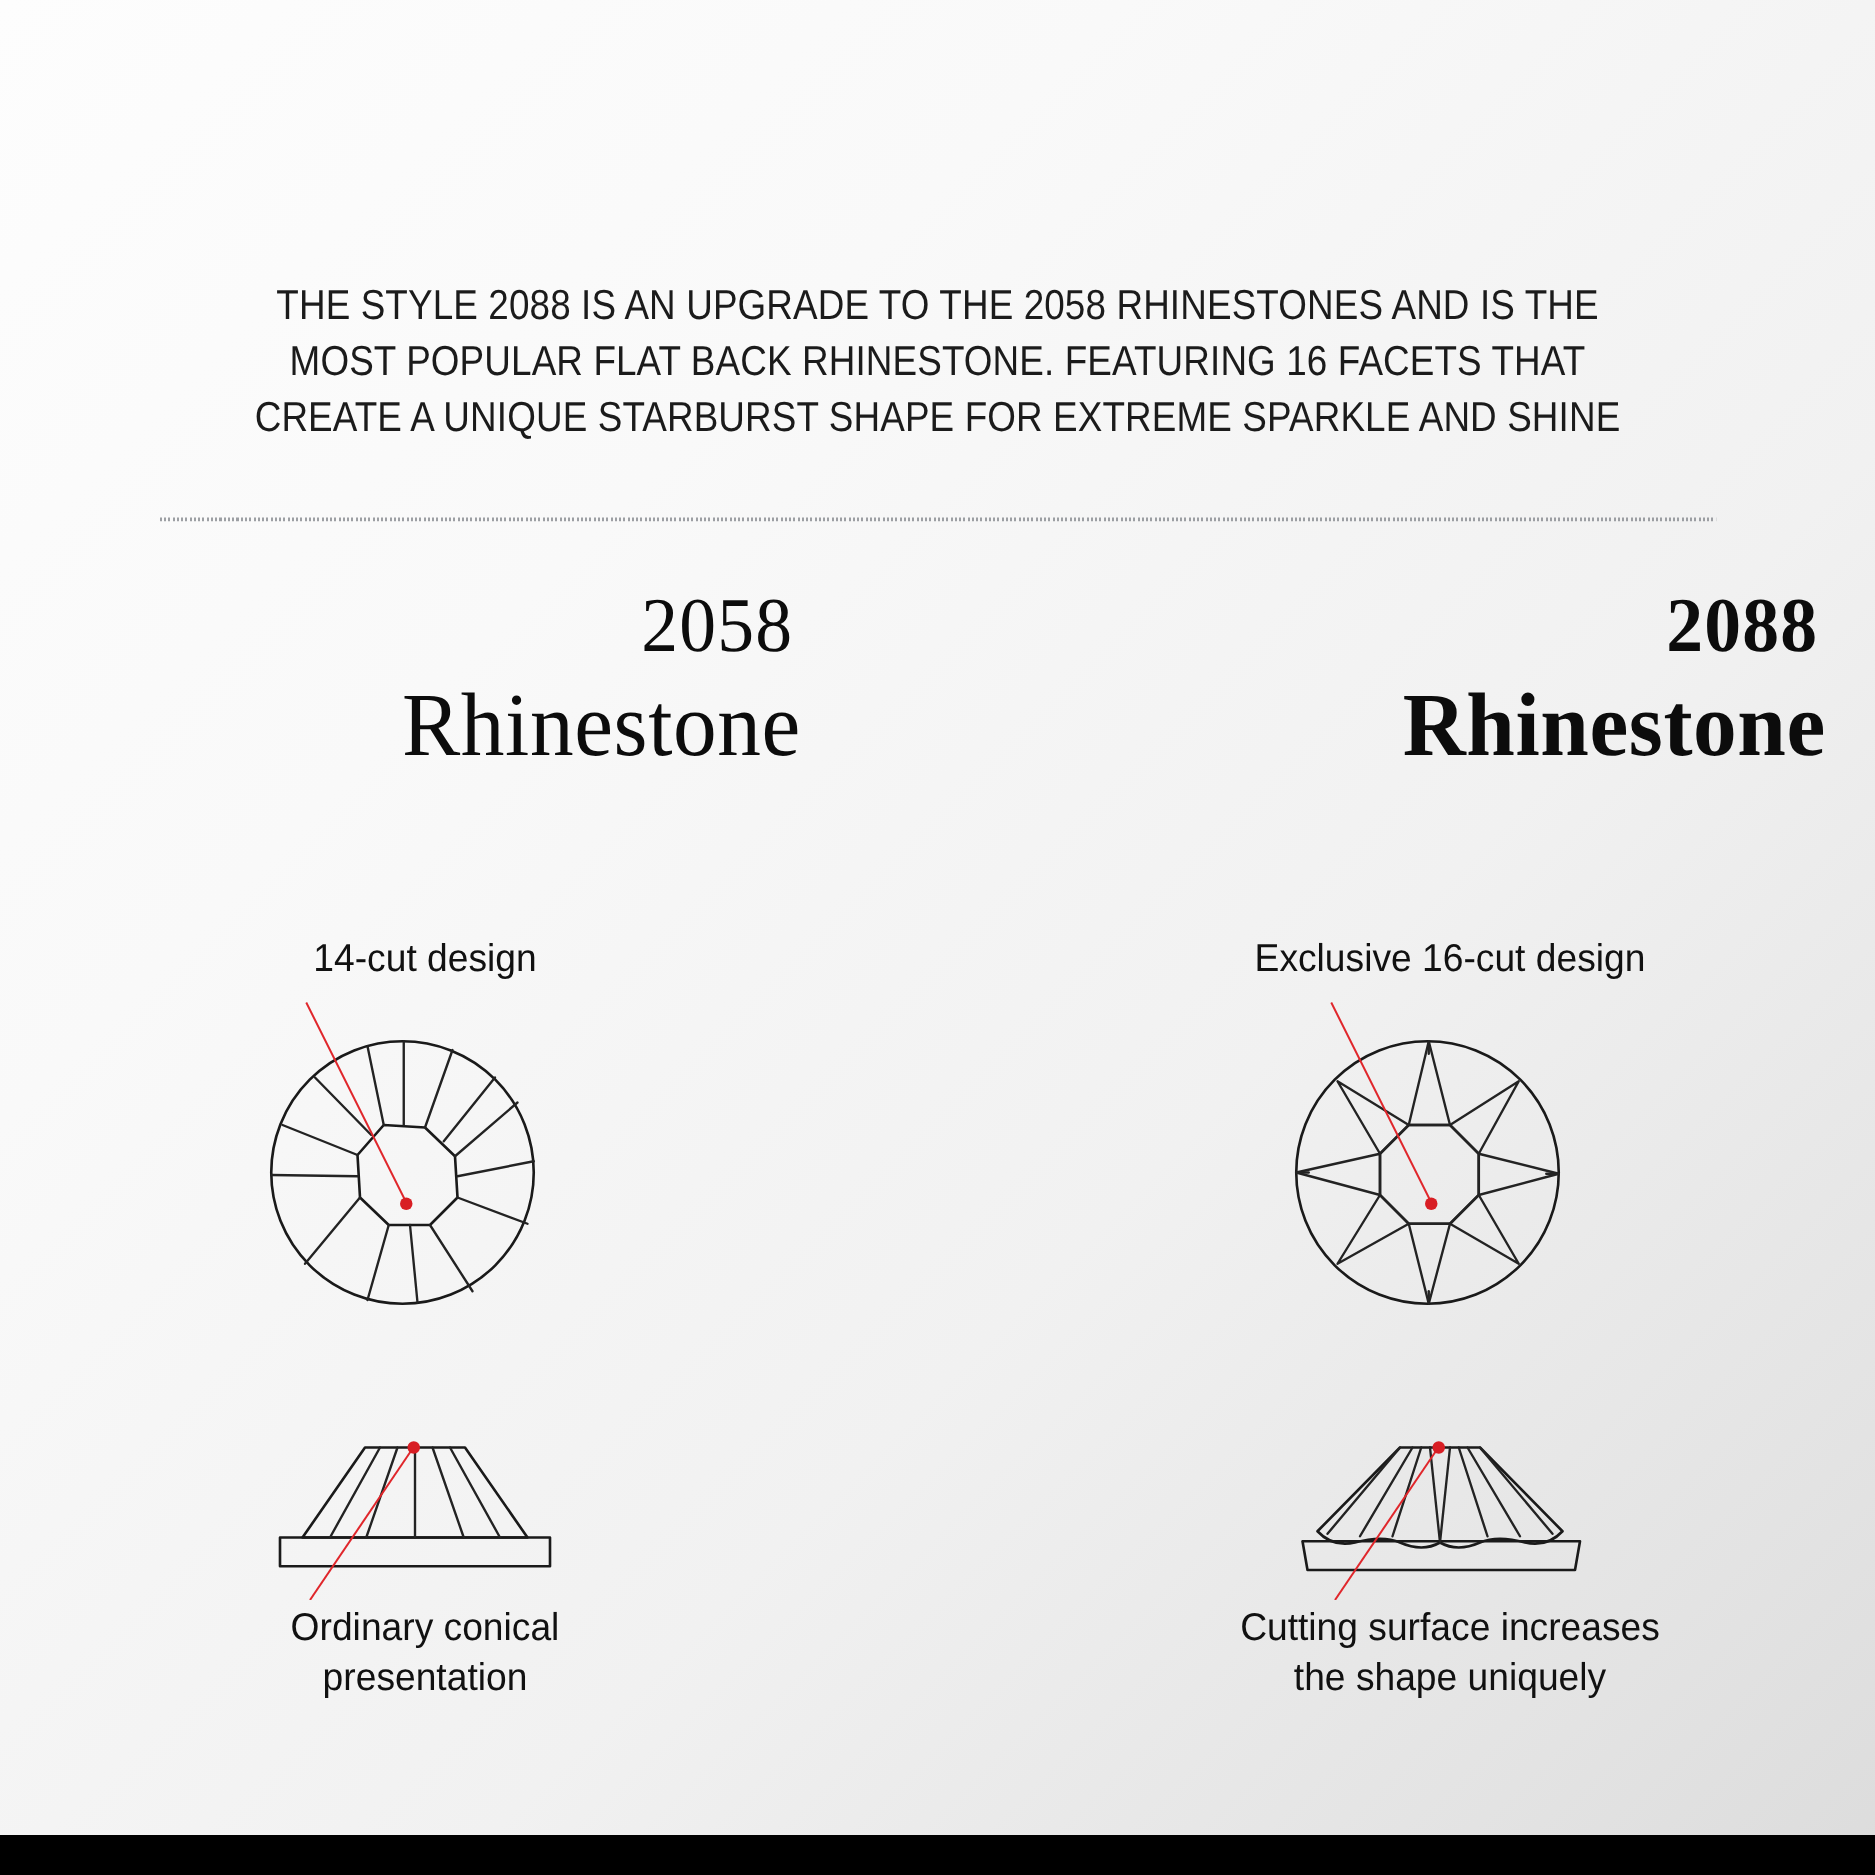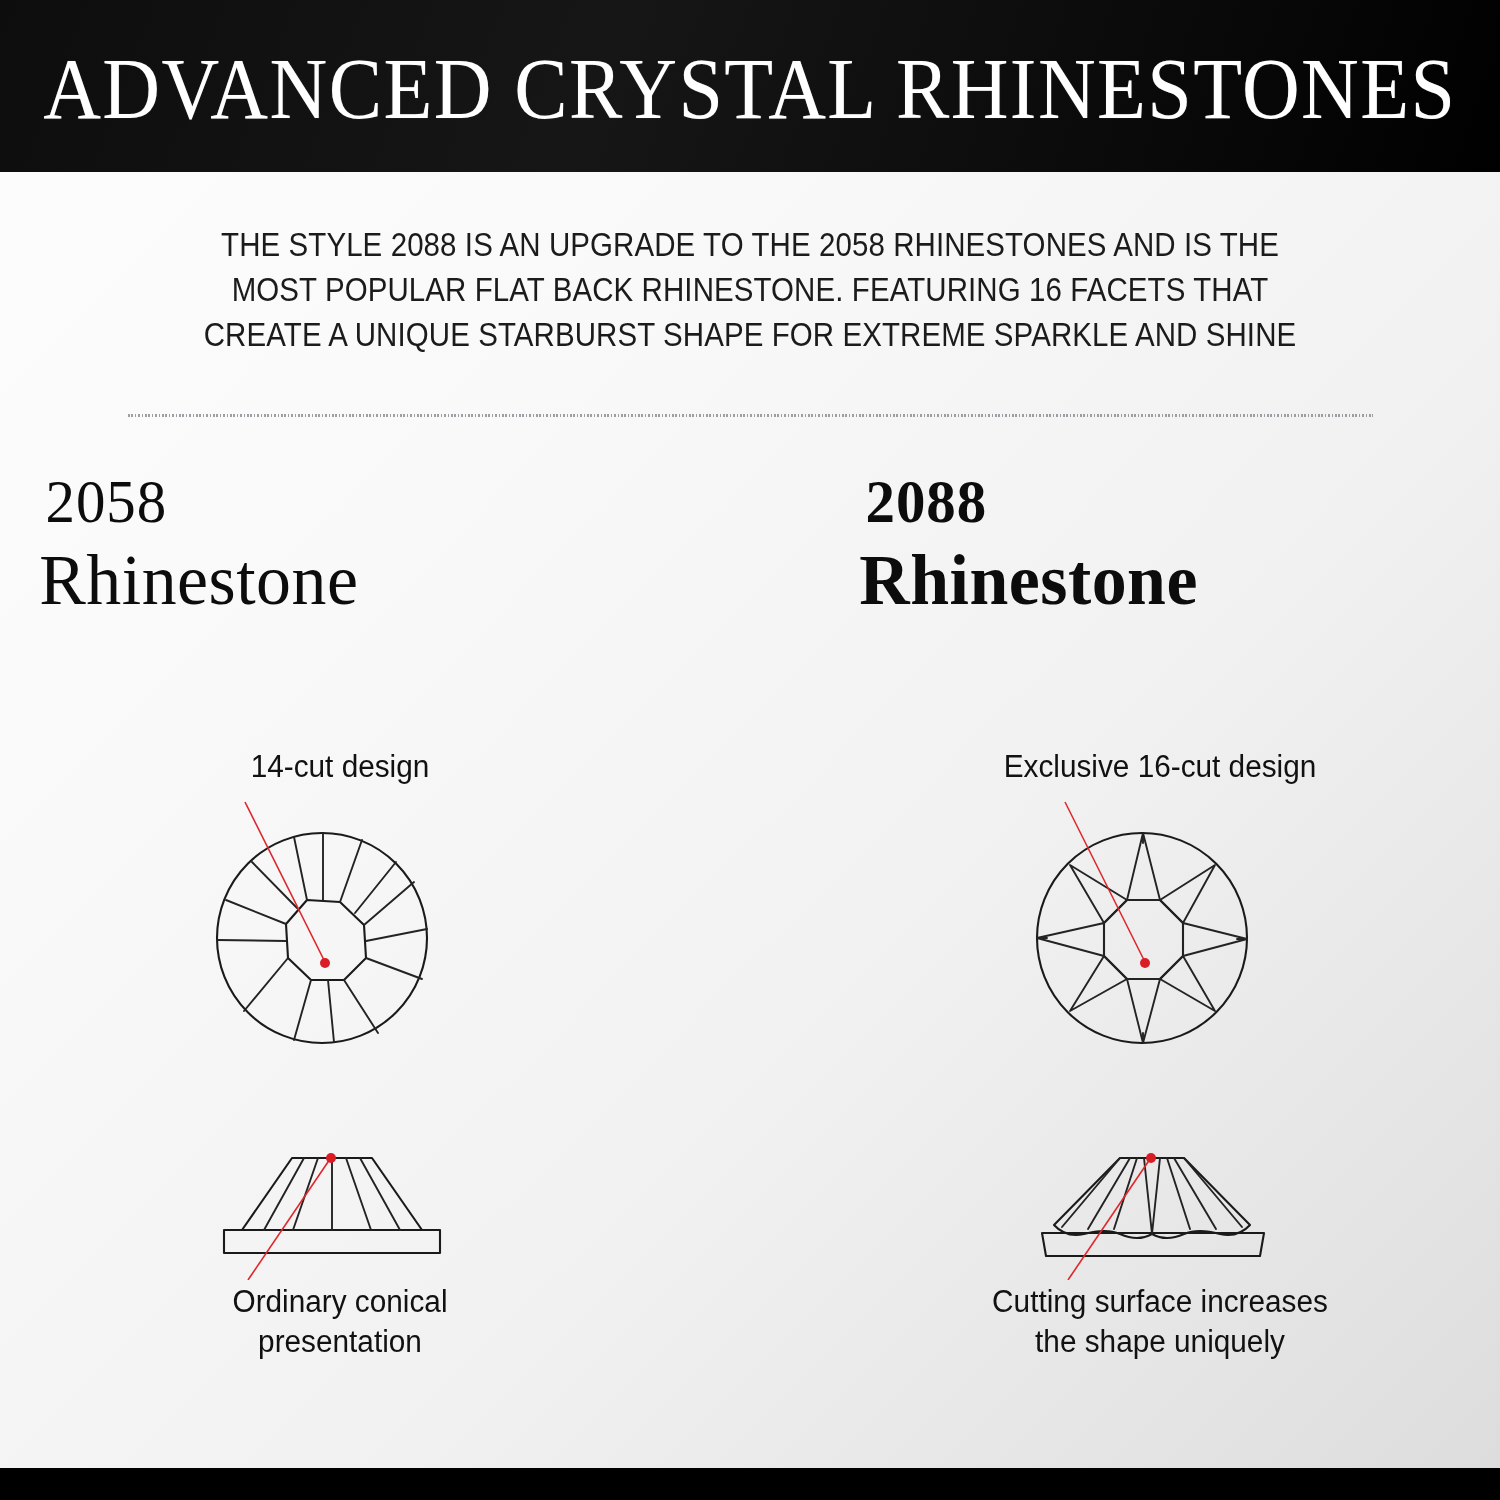--- a/index.html
+++ b/index.html
@@ -79,21 +79,21 @@
   
   .column {
     position: absolute;
     top: 470px;
     width: 620px;
   }
   #col-left  { left: 30px; }
   #col-right { left: 850px; font-weight: bold; }
 
   .col-heading {
-    text-align: left;
+    text-align: right;
     font-family: "Liberation Serif", serif;
     color: #0c0c0c;
     line-height: 1;
   }
   .col-heading .hd-code {
     display: block;
     font-size: 62px;
     letter-spacing: 1px;
     transform: scaleX(0.95);
   }
@@ -169,23 +169,20 @@
     width: 1500px;
     height: 32px;
     background: #000000;
   }
 </style>
 </head>
 <body>
 
 <div id="page">
 
-  <div id="header-bar">
-    <div id="header-title">ADVANCED CRYSTAL RHINESTONES</div>
-  </div>
 
   <div id="intro">
     <span class="intro-line">THE STYLE 2088 IS AN UPGRADE TO THE 2058 RHINESTONES AND IS THE</span>
     <span class="intro-line">MOST POPULAR FLAT BACK RHINESTONE. FEATURING 16 FACETS THAT</span>
     <span class="intro-line">CREATE A UNIQUE STARBURST SHAPE FOR EXTREME SPARKLE AND SHINE</span>
   </div>
 
   <div id="divider"></div>
 
   <div class="column" id="col-left">

